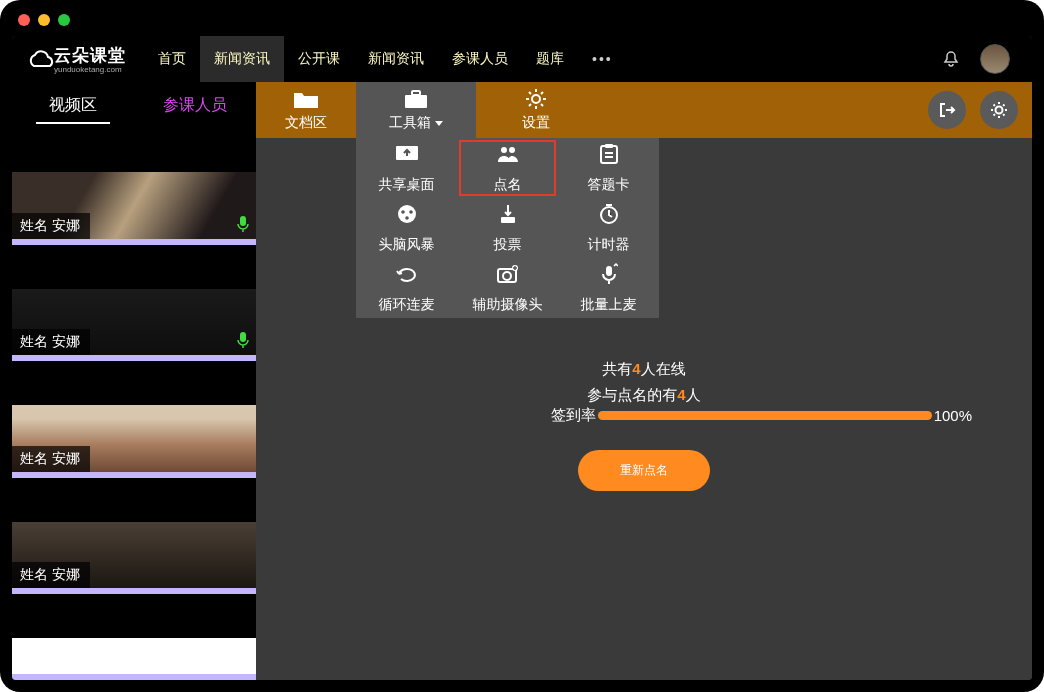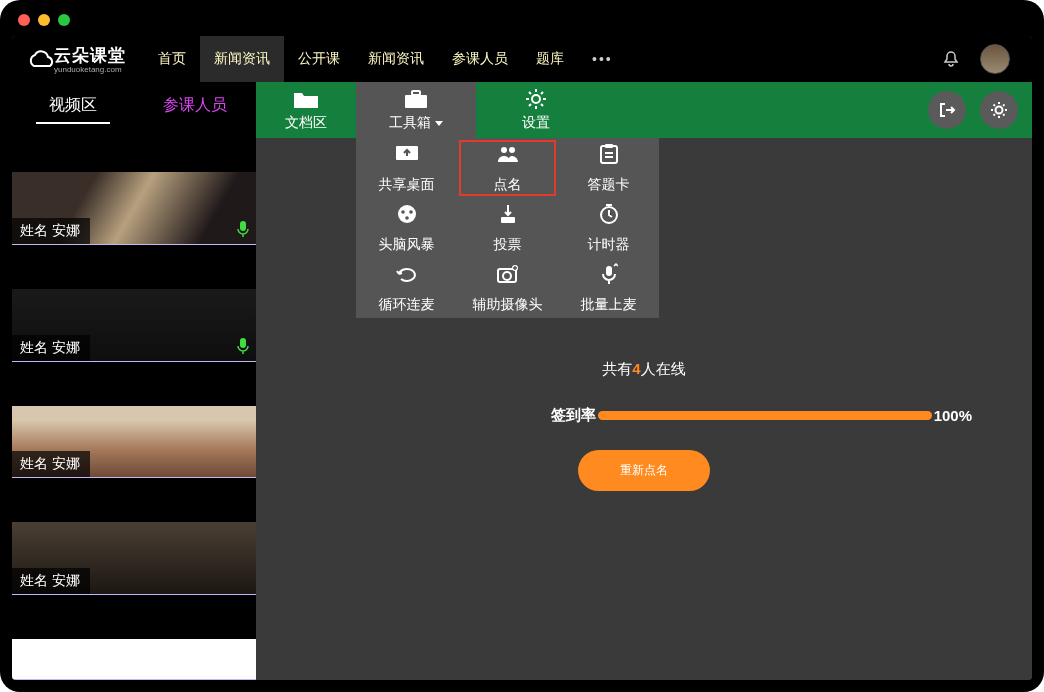--- a/index.html
+++ b/index.html
@@ -21,46 +21,46 @@
   .topbar-right { margin-left:auto; display:flex; align-items:center; gap:20px; padding-right:22px;}
   .bell { width:18px; height:18px; position:relative; }
   .avatar { width:30px; height:30px; border-radius:50%; background:linear-gradient(#6b5440,#9a8a70); border:1px solid #555; }
   .body { flex:1; display:flex; min-height:0;}
   .sidebar { width:244px; background:#000; display:flex; flex-direction:column; color:#fff;}
   .side-tabs { height:46px; display:flex; align-items:center;}
   .side-tab { flex:1; text-align:center; font-size:16px; color:#d946ef; cursor:pointer;}
   .side-tab.active { color:#fff; position:relative;text-align:center;}
   .side-tab.active::after { content:""; position:absolute; left:20%; right:20%; bottom:-8px; height:2px; background:#fff;}
   .video-list { flex:1; overflow:hidden; display:flex; flex-direction:column;}
-  .video-tile { height:132px; position:relative; background:#0369a1; border-bottom:1px solid #c4b5fd;margin-top:44px;}
+  .video-tile { height:132px; position:relative; background:#0369a1; border-bottom:6px solid #c4b5fd;margin-top:44px;}
   .video-tile .img { position:absolute; inset:0; }
   .v1 .img{ background:linear-gradient(120deg,#3a2f28 30%,#b7a07e 50%,#20191a 80%);}
   .v2 .img{ background:linear-gradient(#1a1a1a,#0e0e0e);}
   .v3 .img{ background:linear-gradient(#d8c7ae 20%,#a77b5d 60%,#6e4a36 100%);}
   .v4 .img{ background:linear-gradient(#4a3f35,#1c1712);}
   .v5 .img{ background:#fff; }
   .name-bar { position:absolute; left:0; bottom:0; background:rgba(0,0,0,0.7); color:#fff; font-size:14px; padding:4px 10px 4px 8px;}
   .mic { position:absolute; right:6px; bottom:6px; width:14px; height:18px;}
   .main { flex:1; display:flex; flex-direction:column; background:#3a3a3a; position:relative;}
-  .toolbar { height:56px; background:#15803d; display:flex; align-items:stretch;}
+  .toolbar { height:56px; background:#a16207; display:flex; align-items:stretch;}
   .tool { width:100px; display:flex; flex-direction:column; align-items:center; justify-content:center; gap:4px; color:#fff; font-size:14px; cursor:pointer;}
   .tool.wide { width:120px;text-align:center;}
   .tool .ic { height:22px; display:flex; align-items:center; justify-content:center;}
   .tool.active { background:#555;}
   .caret{ display:inline-block; width:0;height:0;border-left:4px solid transparent;border-right:4px solid transparent;border-top:5px solid #fff; margin-left:4px; vertical-align:middle;}
   .toolbar-right { margin-left:auto; display:flex; align-items:center; gap:14px; padding-right:14px;}
   .circ-btn { width:38px; height:38px; border-radius:50%; background:#5a5a5a; display:flex; align-items:center; justify-content:center; cursor:pointer;}
   .dropdown { position:absolute; top:56px; left:100px; width:303px; background:#555; display:grid; grid-template-columns:repeat(3,1fr); z-index:5;}
   .dd-item { height:60px; display:flex; flex-direction:column; align-items:center; justify-content:center; gap:11px; color:#fff; font-size:14px; cursor:pointer;}
   .dd-item .ic { height:22px; display:flex; align-items:center;}
   .dd-item.hl { outline:2px solid #e23b2e; outline-offset:-4px;align-items:center;}
   .content { flex:1; position:relative; color:#fff;}
   .status { position:absolute; top:218px; left:0; right:0; text-align:center; font-size:15px; line-height:1.7;}
   .status .num { color:#ff8a1f; font-weight:600;}
-  .progress-row { position:absolute; top:268px; left:295px; right:60px; display:flex; align-items:center; gap:2px; font-size:15px;font-weight:bold;}
+  .progress-row { position:absolute; top:268px; left:295px; right:60px; display:flex; align-items:center; gap:2px; font-size:15px;}
   .progress-bar { flex:1; height:9px; border-radius:5px; background:#ff8a1f;}
   .retry { position:absolute; top:312px; left:50%; transform:translateX(-50%); background:#ff8a1f; color:#fff; font-size:12px; padding:12px 42px; border-radius:30px; cursor:pointer; border:none;}
   svg { display:block; }
 </style>
 </head>
 <body>
 
 <div class="frame">
   <div class="traffic">
     <span class="tRed"></span>
@@ -272,20 +272,23 @@
               </div>
             <span>批量上麦</span>
           </div>
         </div>
 
         <div class="content">
           <div class="status">
             <div>
               <span>共有</span><span class="num">4</span><span>人在线</span>
             </div>
+            <div>
+              <span>参与点名的有</span><span class="num">4</span><span>人</span>
+            </div>
           </div>
           <div class="progress-row">
             <span>签到率</span>
             <div class="progress-bar"></div>
             <span>100%</span>
           </div>
           <button class="retry">重新点名</button>
         </div>
       </div>
     </div>

